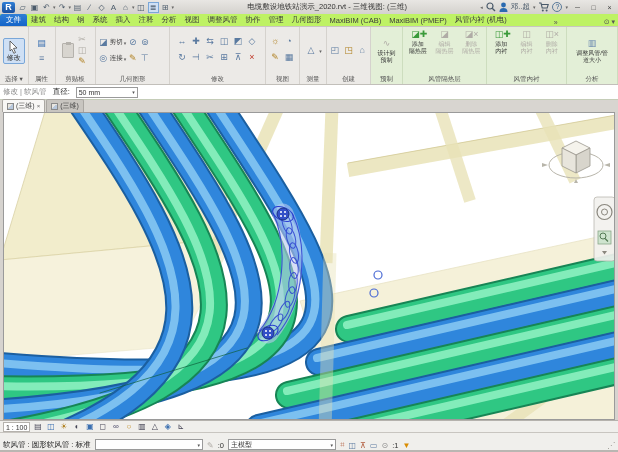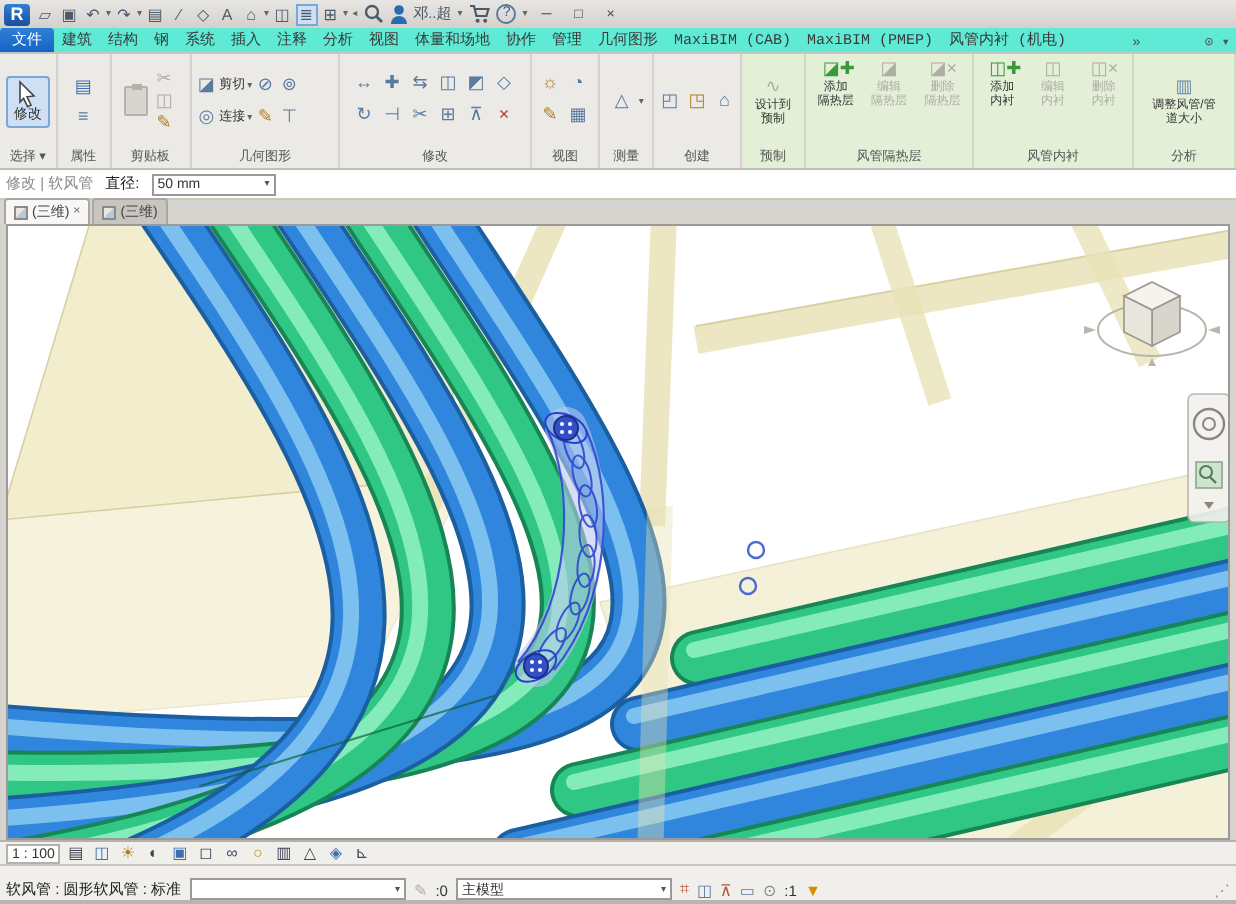--- a/index.html
+++ b/index.html
@@ -14,22 +14,22 @@
   .qat { display:flex; align-items:center; gap:1px; }
   .qic { width:11px; height:11px; font-size:8px; line-height:11px; text-align:center; color:#4a5a6a; }
   .qic.hl { background:#cfe0f5; border:1px solid #7aa7d8; line-height:9px; }
   .qcaret { font-size:5px; color:#666; }
   .ttl { flex:1; text-align:center; color:#333; white-space:nowrap; overflow:hidden; }
   .tbr { display:flex; align-items:center; gap:3px; color:#4a5a6a; }
   .winbtn { width:13px; height:11px; text-align:center; line-height:11px; font-size:7px; color:#444; }
   .helpc { width:10px; height:10px; border:1px solid #5a7a9a; border-radius:50%; font-size:7px; line-height:8px;
            text-align:center; color:#2a5a8a; }
   
-  .tabs { height:13px; background:#5eead4; display:flex; align-items:flex-end; font-size:7.5px;
-          border-bottom:1px solid #c8c5c0;font-family:Liberation Mono, monospace; }
+  .tabs { height:13px; background:#bef264; display:flex; align-items:flex-end; font-size:7.5px;
+          border-bottom:1px solid #c8c5c0; }
   .tab { padding:1px 4px 1px; color:#3a3a3a; white-space:nowrap; }
   .tab.file { background:linear-gradient(#2f7fd6,#1464c8); color:#fff; border-radius:2px 2px 0 0; padding:1px 6px; }
   .tab-ovf { margin-left:auto; color:#555; padding:0 3px; font-size:7px; }
   
   .ribbon { height:58px; background:#eceae7; display:flex; border-bottom:1px solid #c2bfba; }
   .panel { border-right:1px solid #d5d2cd; display:flex; flex-direction:column; }
   .panel.ctx { background:#e3efd7; border-right:1px solid #cdddbe; }
   .pbody { flex:1; display:flex; align-items:center; justify-content:center; gap:2px; padding:1px 2px; }
   .plabel { height:10px; font-size:6.5px; color:#555; text-align:center; line-height:10px; white-space:nowrap; }
   .bigbtn { display:flex; flex-direction:column; align-items:center; justify-content:center; font-size:7px;
@@ -99,20 +99,21 @@
     <span class="qic">∕</span>
     <span class="qic">◇</span>
     <span class="qic">A</span>
     <span class="qic">⌂</span>
       <span class="qcaret">▾</span>
     <span class="qic">◫</span>
     <span class="qic hl">≣</span>
     <span class="qic">⊞</span>
     <span class="qcaret">▾</span>
   </div>
+  <div class="ttl">电缆敷设地铁站演示_2020.rvt - 三维视图: (三维)</div>
   <div class="tbr">
     <span class="qcaret">◂</span>
     <svg width="10" height="10">
         <circle cx="4" cy="4" r="3" fill="none" stroke="#4a5a6a" stroke-width="1.2"></circle>
         <line x1="6.2" y1="6.2" x2="9" y2="9" stroke="#4a5a6a" stroke-width="1.4"></line>
       </svg>
     <svg width="9" height="10">
         <circle cx="4.5" cy="3" r="2.4" fill="#2a6ab0"></circle>
         <path d="M0.5,10 a4,4 0 0 1 8,0 z" fill="#2a6ab0"></path>
       </svg>
@@ -134,21 +135,21 @@
 <div class="tabs">
   <span class="tab file">文件</span>
   <span class="tab">建筑</span>
   <span class="tab">结构</span>
   <span class="tab">钢</span>
   <span class="tab">系统</span>
   <span class="tab">插入</span>
   <span class="tab">注释</span>
   <span class="tab">分析</span>
   <span class="tab">视图</span>
-  <span class="tab">体量和场地</span>
+  <span class="tab">调整风管</span>
   <span class="tab">协作</span>
   <span class="tab">管理</span>
   <span class="tab">几何图形</span>
   <span class="tab">MaxiBIM (CAB)</span>
   <span class="tab">MaxiBIM (PMEP)</span>
   <span class="tab">风管内衬 (机电)</span>
   <span class="tab-ovf">»</span>
   <span class="tab-ovf">⊙ ▾</span>
 </div>
 

